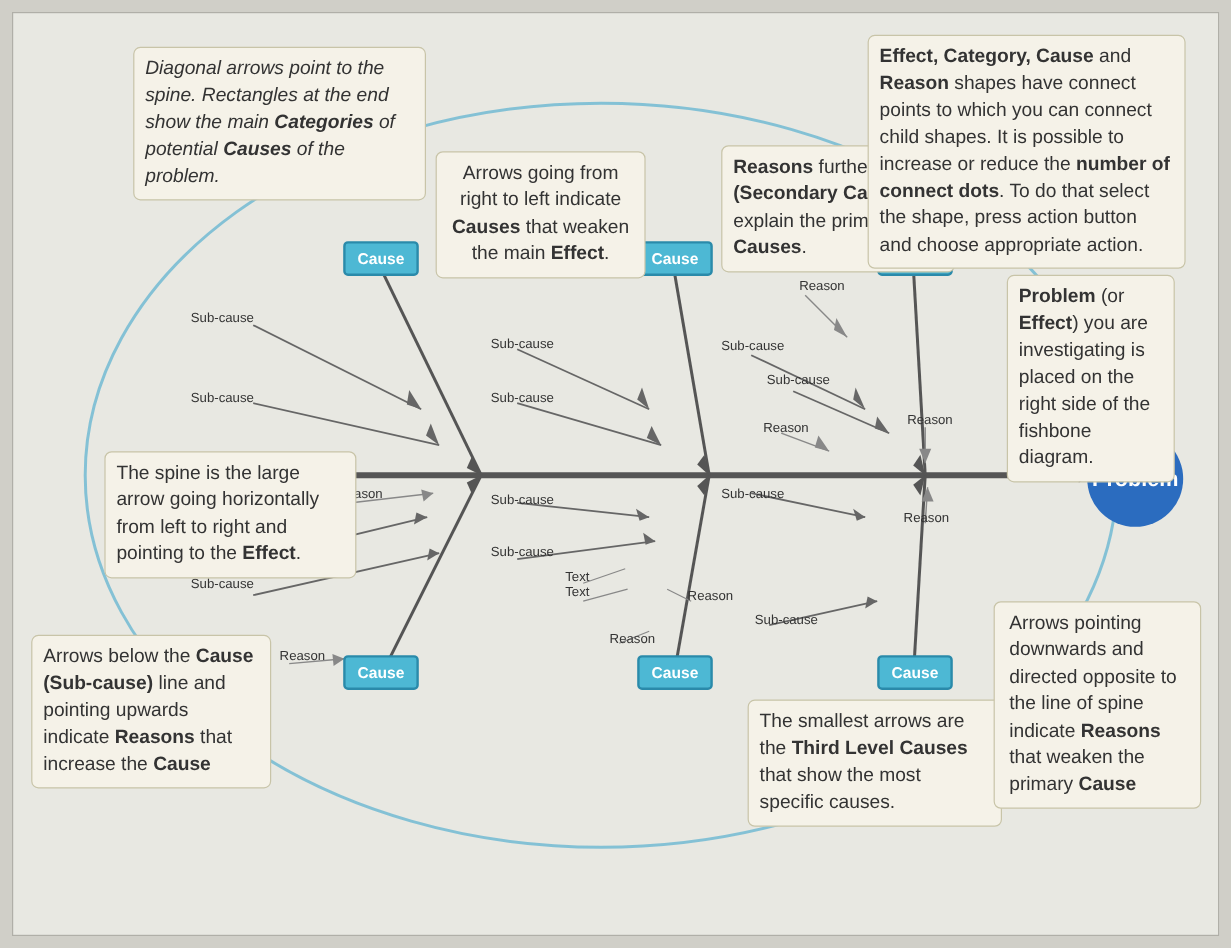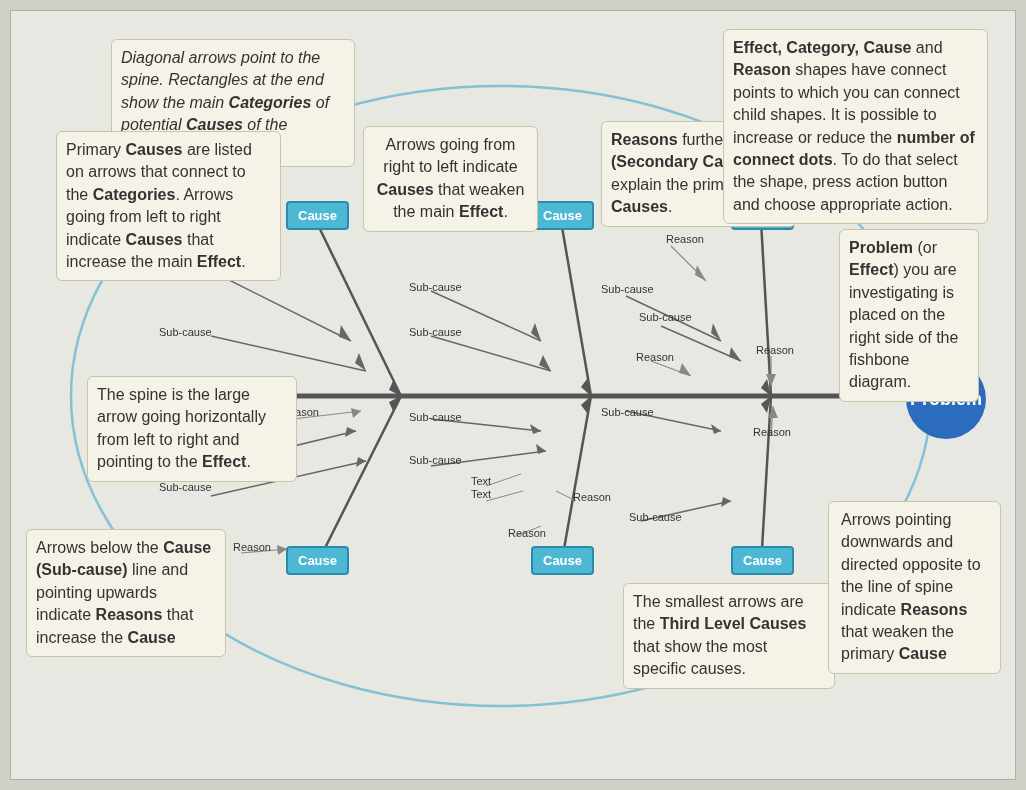--- a/index.html
+++ b/index.html
@@ -190,23 +190,20 @@
   <div class="label" style="left:460px;top:477px;">Text</div>
   <div class="label" style="left:562px;top:480px;">Reason</div>
   <div class="label" style="left:618px;top:500px;">Sub-cause</div>
   <div class="label" style="left:497px;top:516px;">Reason</div>
   <div class="label" style="left:222px;top:530px;">Reason</div>
 
   <div class="tooltip-box" style="left:100px;top:28px;width:244px;font-style:italic;">
     Diagonal arrows point to the spine. Rectangles at the end show the main <b>Categories</b> of potential <b>Causes</b> of the problem.
   </div>
 
-  <div class="tooltip-box" style="left:45px;top:120px;width:225px;">
-    Primary <b>Causes</b> are listed on arrows that connect to the <b>Categories</b>. Arrows going from left to right indicate <b>Causes</b> that increase the main <b>Effect</b>.
-  </div>
 
   <div class="tooltip-box" style="left:352px;top:115px;width:175px;text-align:center;">
     Arrows going from right to left indicate <b>Causes</b> that weaken the main <b>Effect</b>.
   </div>
 
   <div class="tooltip-box" style="left:590px;top:110px;width:195px;">
     <b>Reasons</b> further <b>(Secondary Causes)</b> explain the primary <b>Causes</b>.
   </div>
 
   <div class="tooltip-box" style="left:712px;top:18px;width:265px;">

